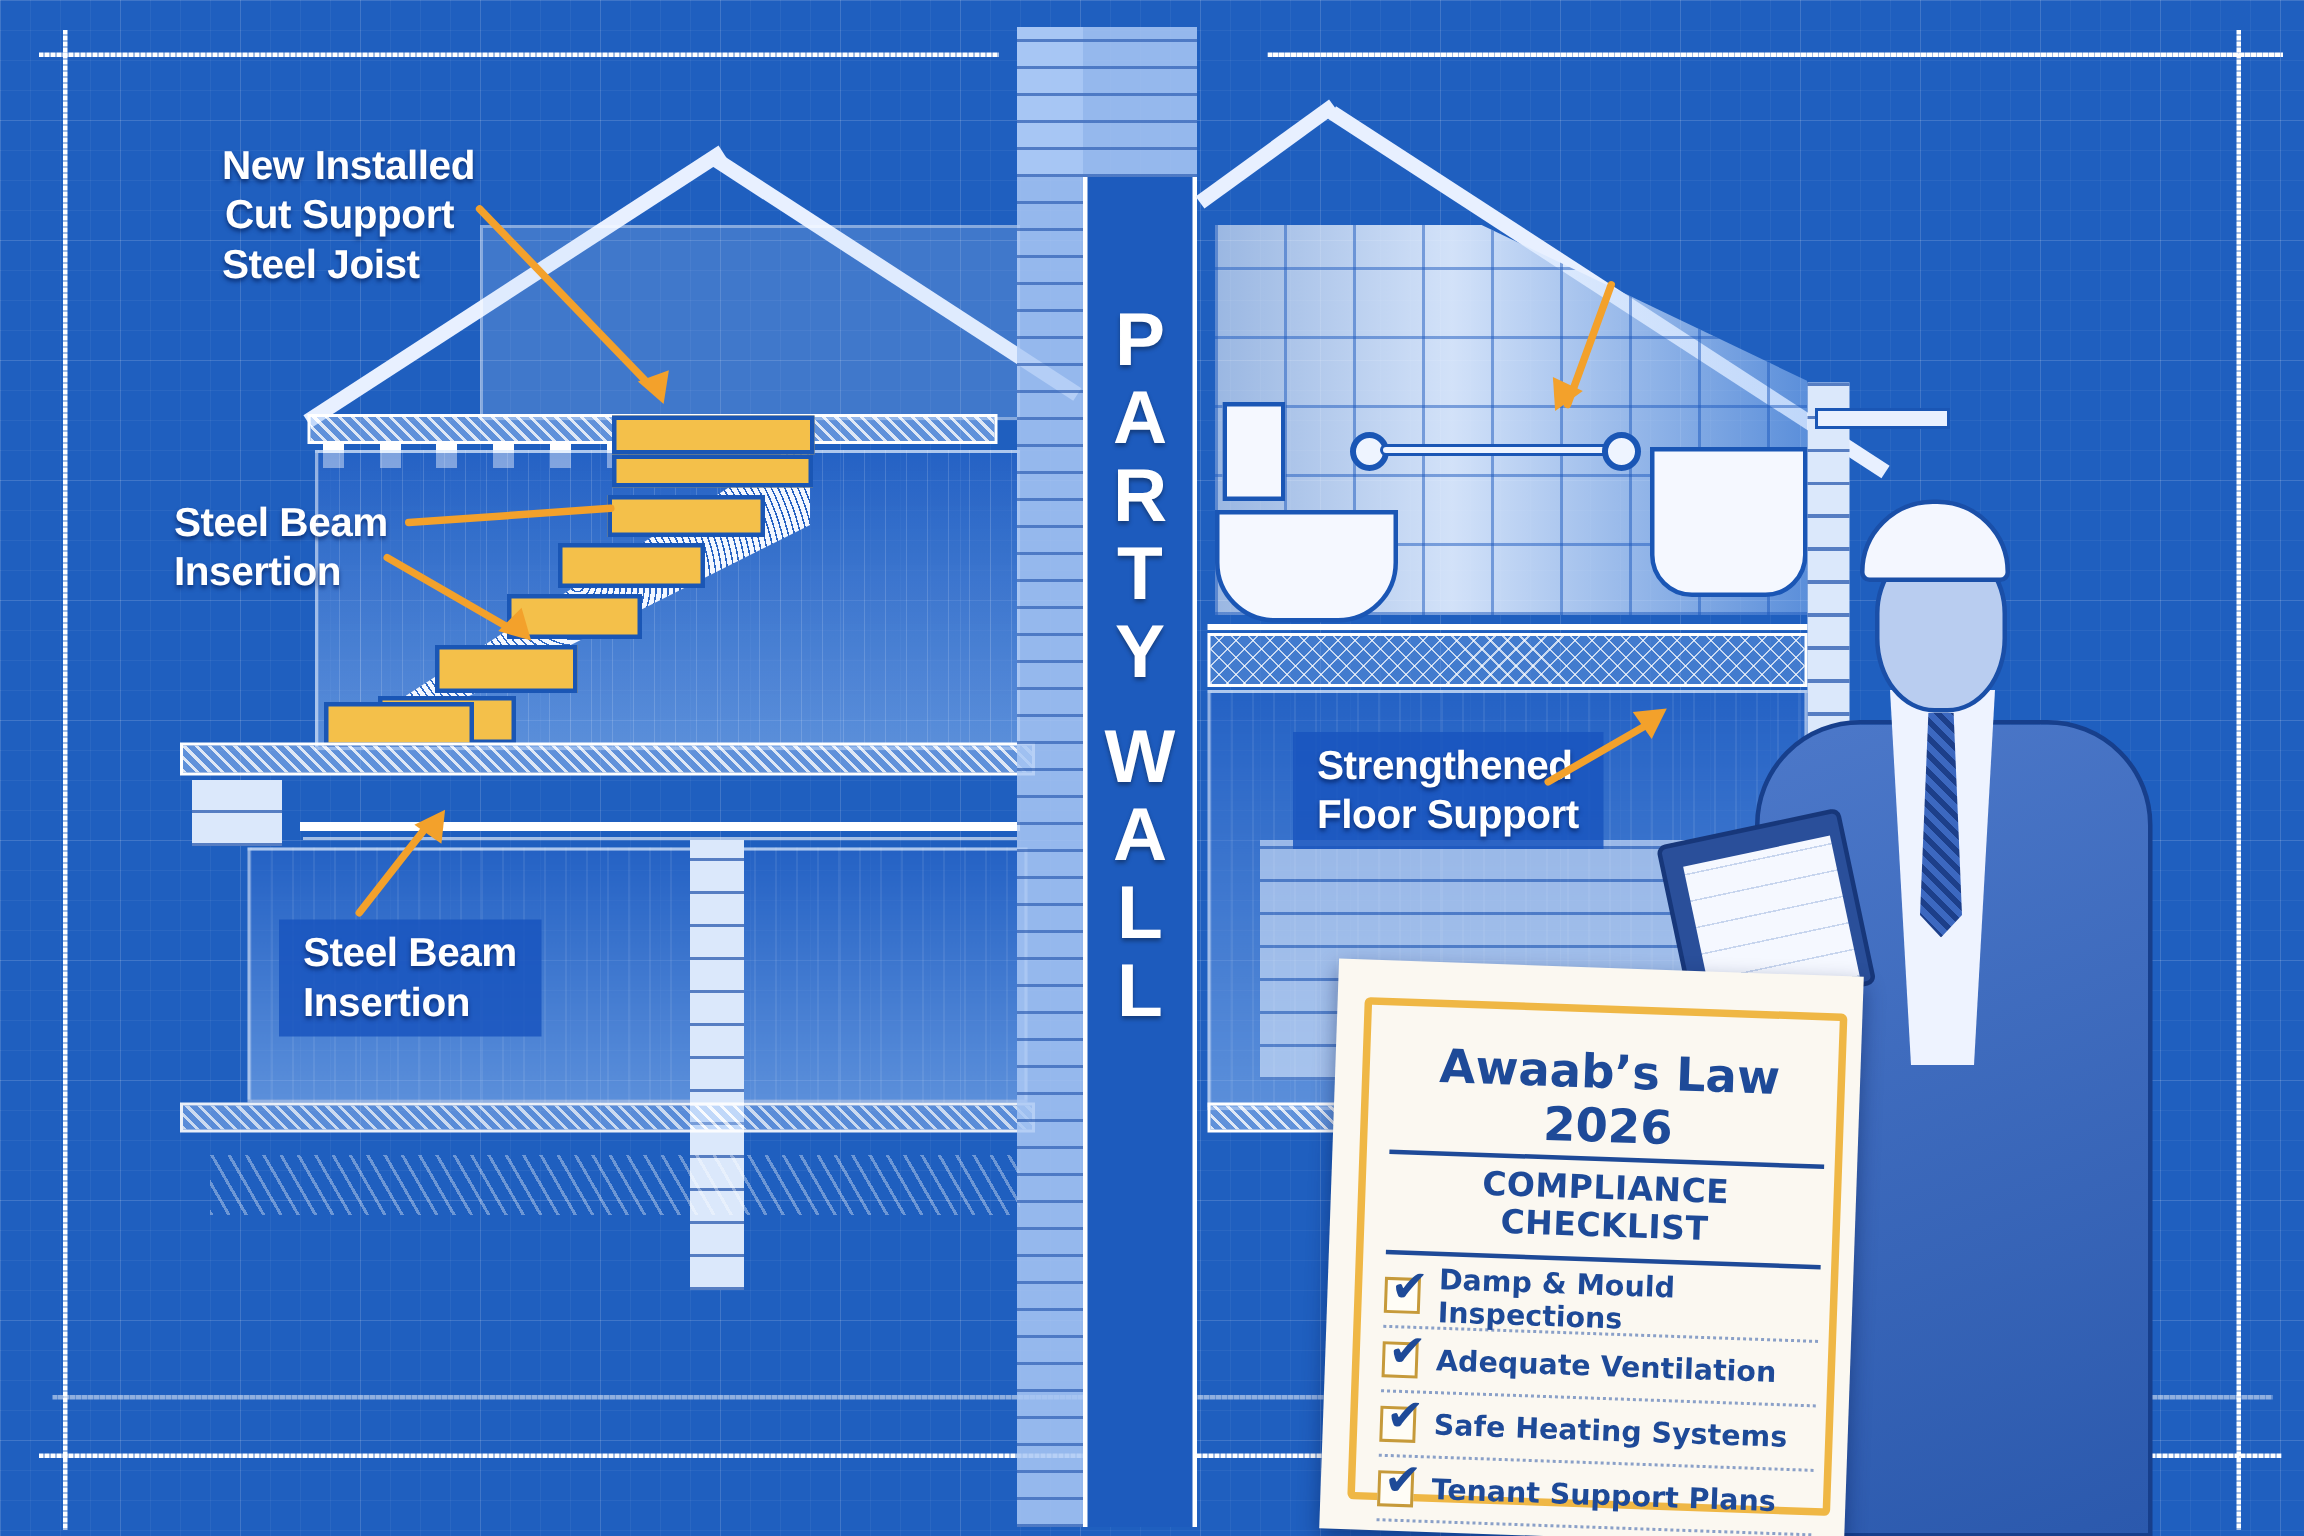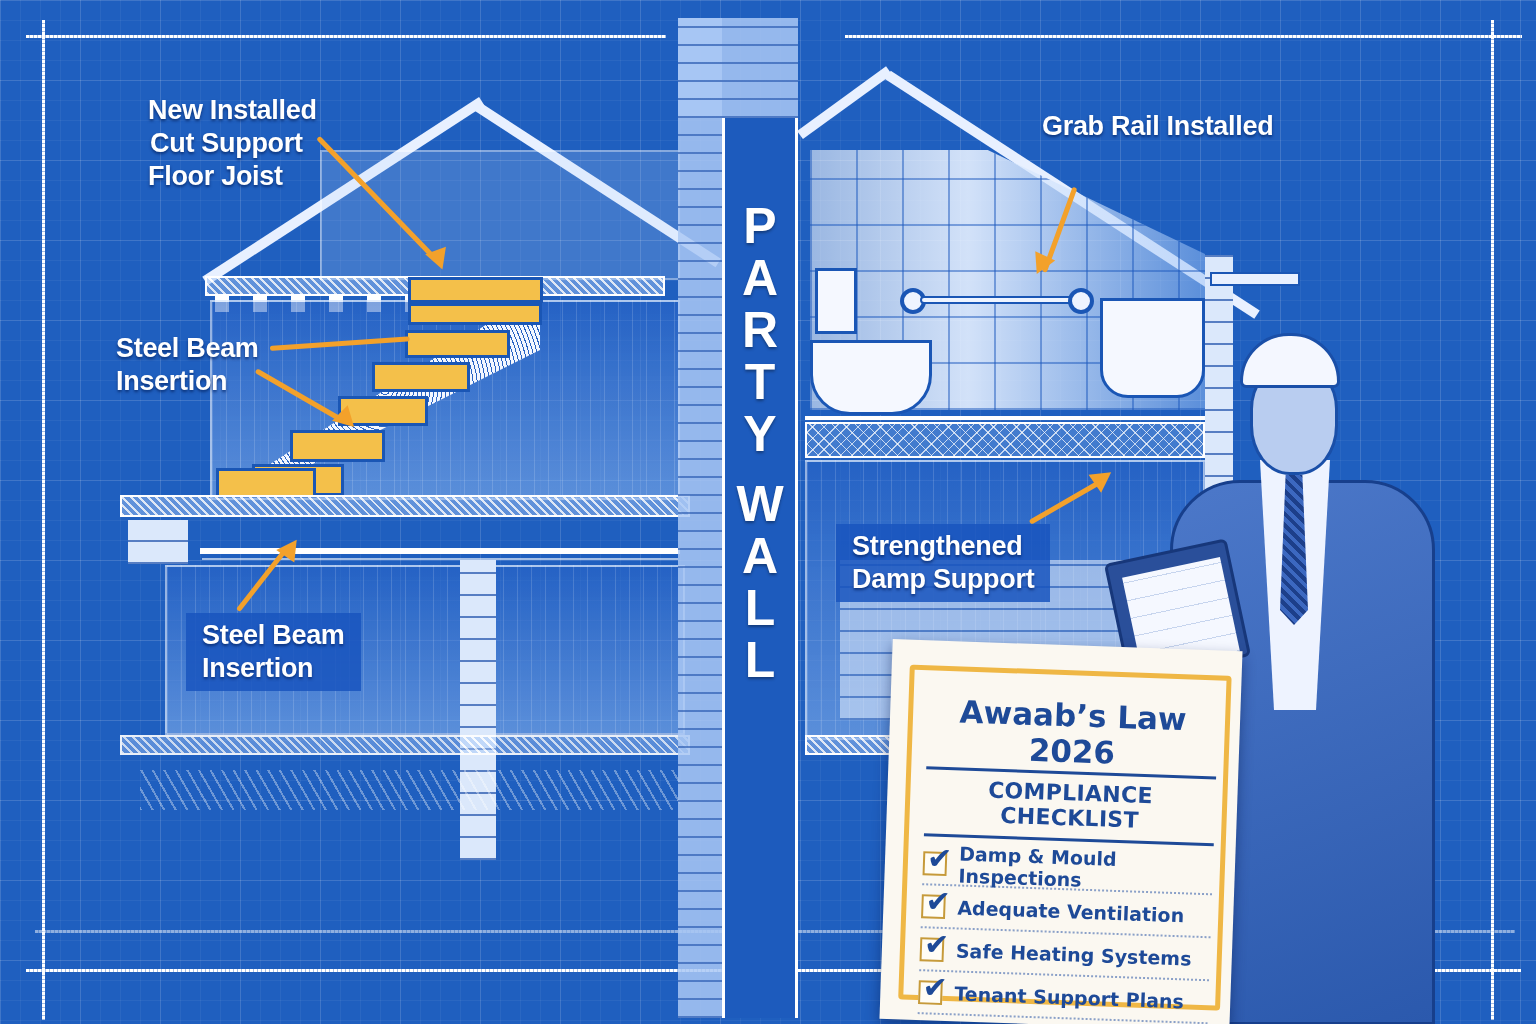--- a/index.html
+++ b/index.html
@@ -269,36 +269,35 @@
           </span>
         <span class="check-label">Tenant Support Plans</span>
       </div>
     </div>
   </div>
 </div>
 
 <div class="abs label" style="left:148px;top:94px;">
   <div>New Installed</div>
   <div style="margin-left:2px;">Cut Support</div>
-  <div>Floor Joist</div>
+  <div>Steel Joist</div>
 </div>
 <div class="abs label" style="left:116px;top:332px;">
   <div>Steel Beam</div>
   <div>Insertion</div>
 </div>
 <div class="abs label label-box" style="left:186px;top:613px;">
   <div>Steel Beam</div>
   <div>Insertion</div>
 </div>
 <div class="abs label" style="left:1042px;top:110px;">
-  <div>Grab Rail Installed</div>
-</div>
-<div class="abs label label-box" style="left:836px;top:488px;margin-top:36px;">
+</div>
+<div class="abs label label-box" style="left:862px;top:488px;">
   <div>Strengthened</div>
-  <div>Damp Support</div>
+  <div>Floor Support</div>
 </div>
 
 <div>
   <div class="arrow-line" style="left:318px;top:135px;width:170px;transform:rotate(46deg);"></div>
   <div class="arrow-head" style="left:428px;top:250px;transform:rotate(-20deg);"></div>
 </div>
 <div>
   <div class="arrow-line" style="left:270px;top:346px;width:140px;transform:rotate(-4deg);"></div>
 </div>
 <div>

